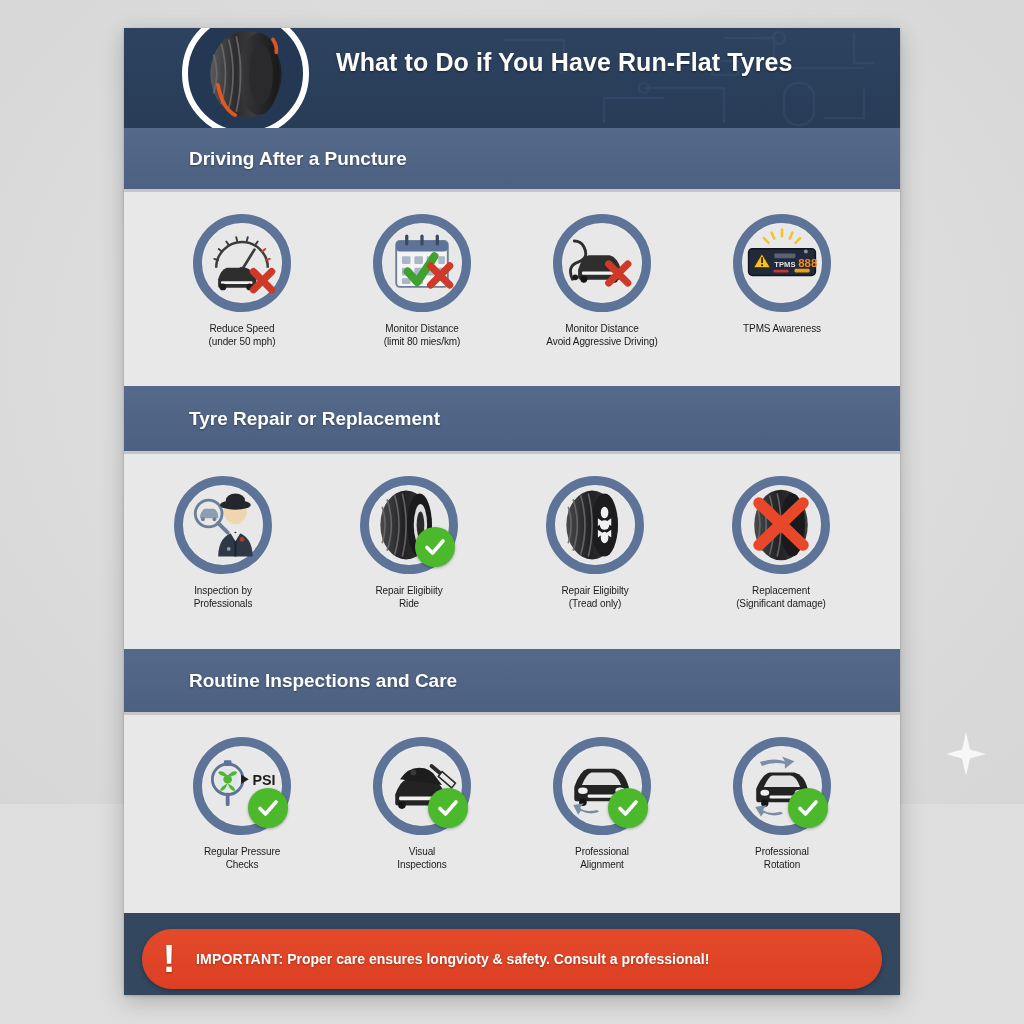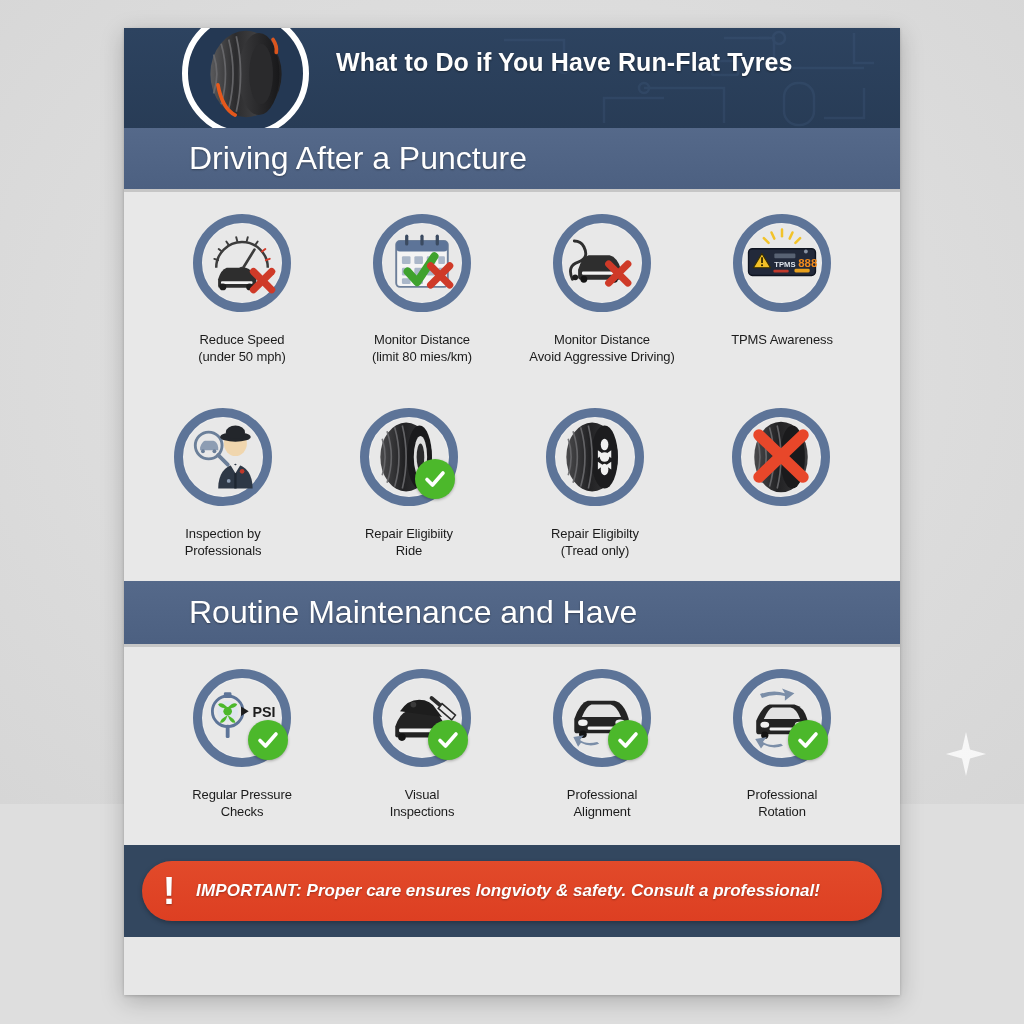--- a/index.html
+++ b/index.html
@@ -64,21 +64,21 @@
     background: linear-gradient(180deg, #55698a 0%, #4c6081 100%);
     border-bottom: 3px solid #c6c6c6;
     display: flex; align-items: center;
     padding-left: 65px;
     overflow: hidden;
   }
   .band.b1 { height: 64px; }
   .band.b2 { height: 68px; }
   .band.b3 { height: 66px; }
   .band-title {
-    color: #ffffff; font-size: 32px; font-weight: normal;
+    color: #ffffff; font-size: 19px; font-weight: bold;
     text-shadow: 0 1px 2px rgba(0,0,0,0.35); white-space: nowrap;
   }
 
   
   .row {
     background: #e8e8e8;
     display: flex; justify-content: space-between;
     padding: 22px 28px 20px 28px;
   }
   .row.r1 { height: 194px; }
@@ -94,21 +94,21 @@
     border: 9px solid #5d7498; background: #e8e8e8;
     display: flex; align-items: center; justify-content: center;
     box-shadow: inset 0 0 0 1px rgba(255,255,255,0.25);
   }
   .icon-circle .glyph {
     position: absolute; width: 86px; height: 86px;
     display: flex; align-items: center; justify-content: center;
   }
   .icon-circle svg { overflow: visible; }
   .label {
-    margin-top: 20px; font-size: 13px; color: #1b1b1b;
+    margin-top: 11px; font-size: 10px; color: #1b1b1b;
     line-height: 1.28; font-weight: 500; letter-spacing: -0.1px;
   }
   .label .l2 { display: block; }
 
   
   .badge-check {
     position: absolute; right: -6px; bottom: -2px;
     width: 40px; height: 40px; border-radius: 50%;
     background: #4cb82b; display: flex; align-items: center; justify-content: center;
     box-shadow: 0 1px 3px rgba(0,0,0,0.3); z-index: 4;
@@ -126,22 +126,22 @@
     border-radius: 30px;
     display: flex; align-items: center;
     box-shadow: 0 2px 5px rgba(0,0,0,0.28);
   }
   .bang {
     width: 54px; text-align: center; color: #ffffff;
     font-size: 38px; font-weight: bold; line-height: 1;
     text-shadow: 0 1px 2px rgba(0,0,0,0.35); flex: none;
   }
   .alert-text {
-    color: #ffffff; font-size: 17px; font-weight: bold;
-    text-shadow: 0 1px 2px rgba(0,0,0,0.3); white-space: nowrap; font-style: italic;
+    color: #ffffff; font-size: 14px; font-weight: bold;
+    text-shadow: 0 1px 2px rgba(0,0,0,0.3); white-space: nowrap;
   }
   .alert-text .lead { letter-spacing: 0.2px; }
   .alert-text .rest { font-weight: bold; }
 </style>
 </head>
 <body>
 
 <div id="stage">
 
   <div class="sparkle"></div>
@@ -333,20 +333,23 @@
             </svg>
           </div>
         </div>
         <div class="label">
           <span>TPMS Awareness</span>
           <span class="l2"></span>
         </div>
       </div>
     </div>
 
+    <div class="band b2">
+      <div class="band-title">Tyre Repair or Replacement</div>
+    </div>
 
     <div class="row r2">
 
       <div class="item">
         <div class="icon-circle">
           <div class="glyph">
             <svg viewBox="0 0 90 90" width="86" height="86">
               <circle cx="30" cy="33" r="14" fill="none" stroke="#6b7f99" stroke-width="3"></circle>
               <path d="M40 43 L50 53" stroke="#6b7f99" stroke-width="4" stroke-linecap="round"></path>
               <g fill="#8d9db3">
@@ -449,25 +452,29 @@
                 <path d="M41 12 q8 33 0 66"></path>
                   <path d="M20 26 q6 19 0 38"></path>
               </g>
               <g stroke="#e8472a" stroke-width="12" stroke-linecap="round">
                 <path d="M22 22 L68 66"></path>
                   <path d="M68 22 L22 66"></path>
               </g>
             </svg>
           </div>
         </div>
+        <div class="label">
+          <span>Replacement</span>
+          <span class="l2">(Significant damage)</span>
+        </div>
       </div>
     </div>
 
     <div class="band b3">
-      <div class="band-title">Routine Maintenance and Have</div>
+      <div class="band-title">Routine Inspections and Care</div>
     </div>
 
     <div class="row r3">
 
       <div class="item">
         <div class="icon-circle">
           <div class="glyph">
             <svg viewBox="0 0 90 90" width="86" height="86">
               <circle cx="30" cy="38" r="16" fill="none" stroke="#5d7498" stroke-width="3"></circle>
               <circle cx="30" cy="38" r="11" fill="#dfe5ed"></circle>

